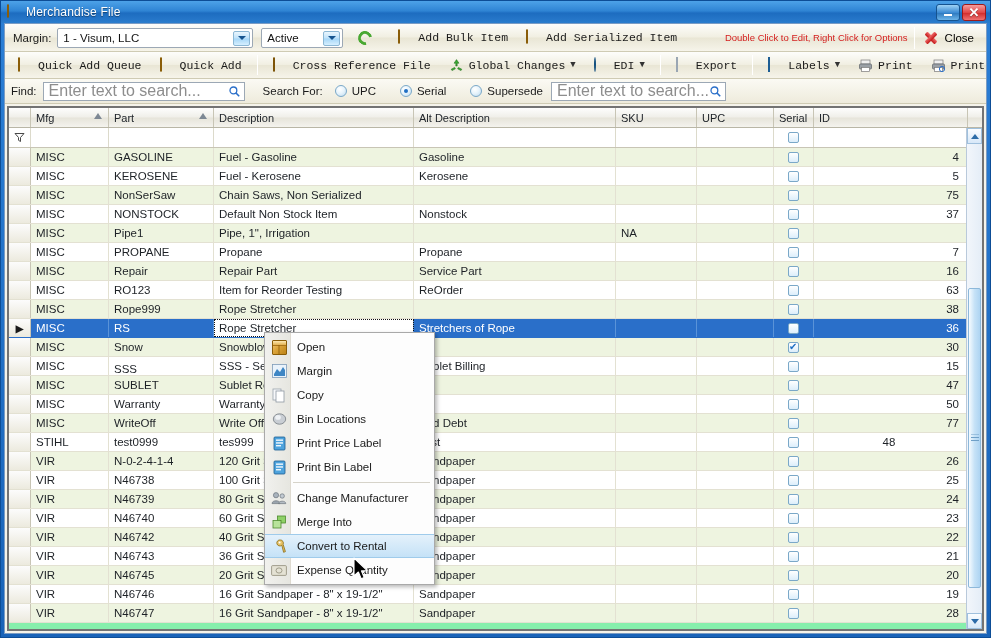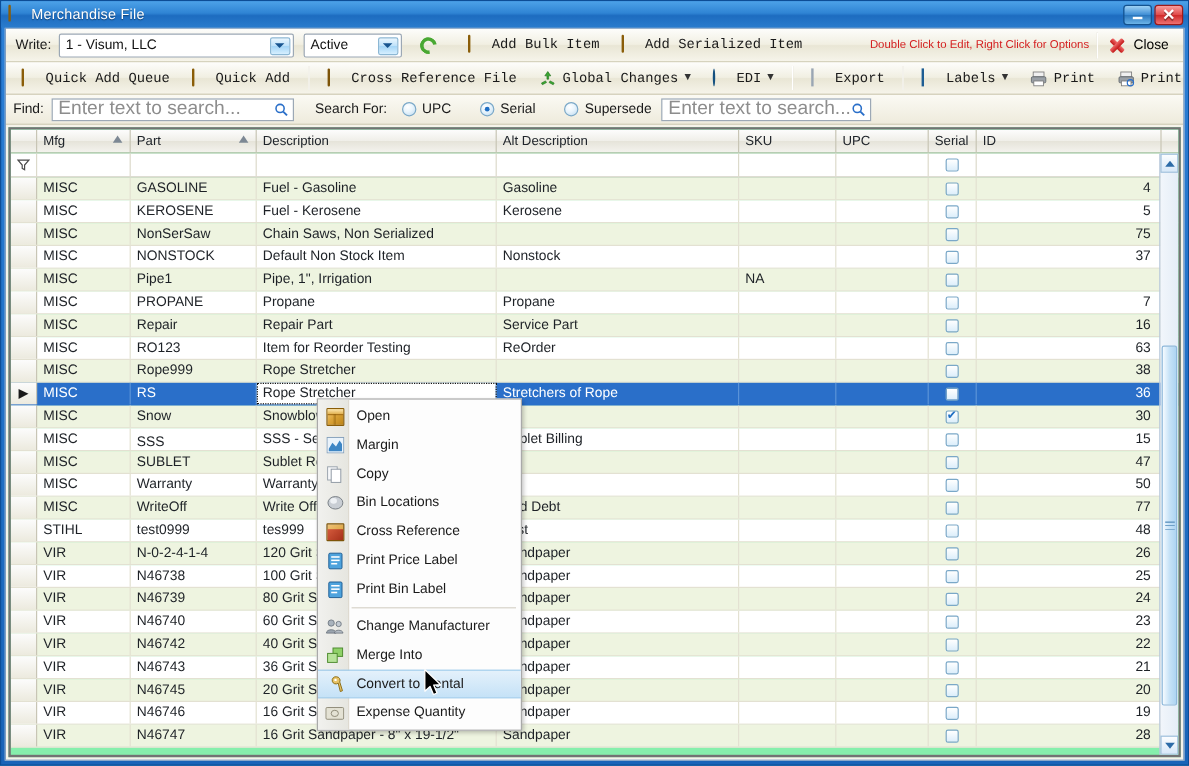--- a/index.html
+++ b/index.html
@@ -328,21 +328,21 @@
         </div>
       <div class="win-btn win-close">
           <span class="glyph-x">✕</span>
         </div>
     </div>
   </div>
 
   <div class="client">
 
     <div class="toolbar-row">
-      <span class="lbl store-label">Write:</span>
+      <span class="lbl store-label">Margin:</span>
       <div class="combo combo-store">
         <span>1 - Visum, LLC</span>
         <span class="combo-arrow">
             <i></i>
           </span>
       </div>
       <div class="combo combo-status">
         <span>Active</span>
         <span class="combo-arrow">
             <i></i>
@@ -936,21 +936,21 @@
             </div>
             <div class="cell" style="flex: 0 0 81px;">
               <span></span>
             </div>
             <div class="cell" style="flex: 0 0 77px;">
               <span></span>
             </div>
             <div class="cell ctr" style="flex: 0 0 40px;">
               <span class="chk"></span>
             </div>
-            <div class="cell num" style="flex: 0 0 154px;">
+            <div class="cell num" style="flex: 0 0 154px; justify-content: center;">
               <span>48</span>
             </div>
           </div>
           <div class="row alt">
             <div class="rowmark"></div>
             <div class="cell" style="flex: 0 0 78px;">
               <span>VIR</span>
             </div>
             <div class="cell" style="flex: 0 0 105px;">
               <span>N-0-2-4-1-4</span>
@@ -1230,26 +1230,20 @@
         <span>Copy</span>
       </div>
       <div class="mi">
         <span class="mic">
           <svg width="15" height="14" viewBox="0 0 15 14">
             <ellipse cx="7.5" cy="7" rx="6.2" ry="5.2" fill="#c9ced4" stroke="#767c83" stroke-width=".8"></ellipse>
             <ellipse cx="6" cy="5.4" rx="2.8" ry="2.3" fill="#eef1f4"></ellipse>
           </svg>
         </span>
         <span>Bin Locations</span>
-      </div>
-      <div class="mi">
-        <span class="mic">
-          <span class="i-boxred" style="width:15px;height:15px;display:block"></span>
-        </span>
-        <span>Cross Reference</span>
       </div>
       <div class="mi">
         <span class="mic">
           <svg width="13" height="15" viewBox="0 0 13 15">
             <rect x="1" y="1" width="11" height="13" rx="1" fill="#4ea3dd" stroke="#1d5d93" stroke-width=".8"></rect>
             <rect x="3" y="3.5" width="7" height="1.3" fill="#fff"></rect>
             <rect x="3" y="6.3" width="7" height="1.3" fill="#fff"></rect>
             <rect x="3" y="9.1" width="5" height="1.3" fill="#fff"></rect>
           </svg>
         </span>

